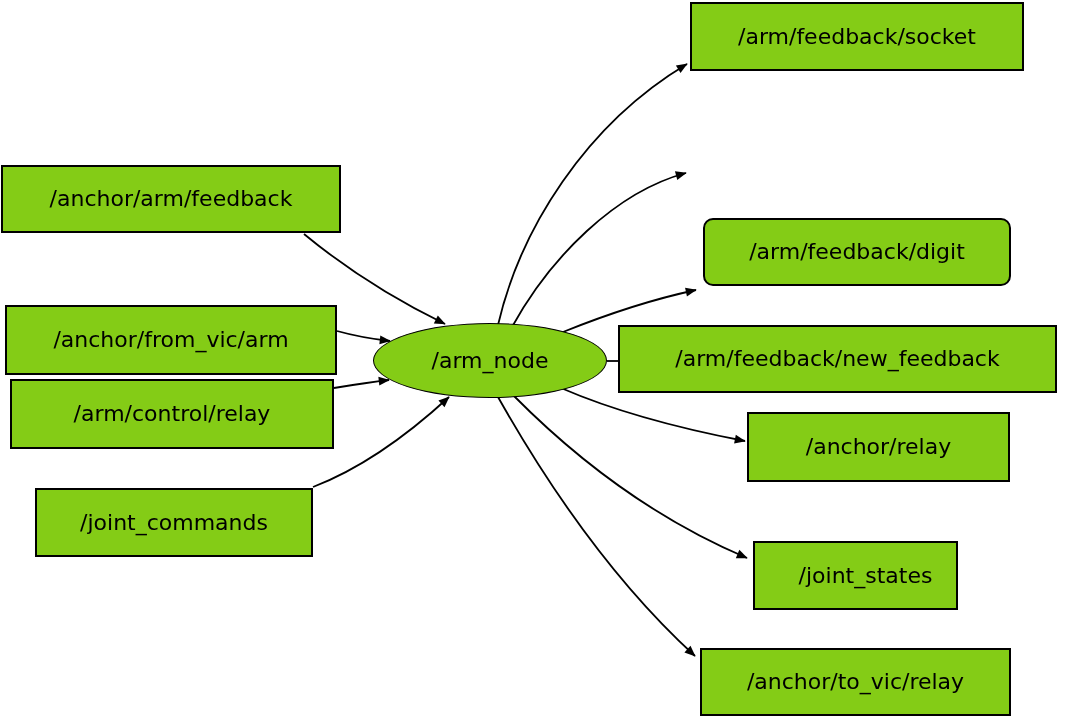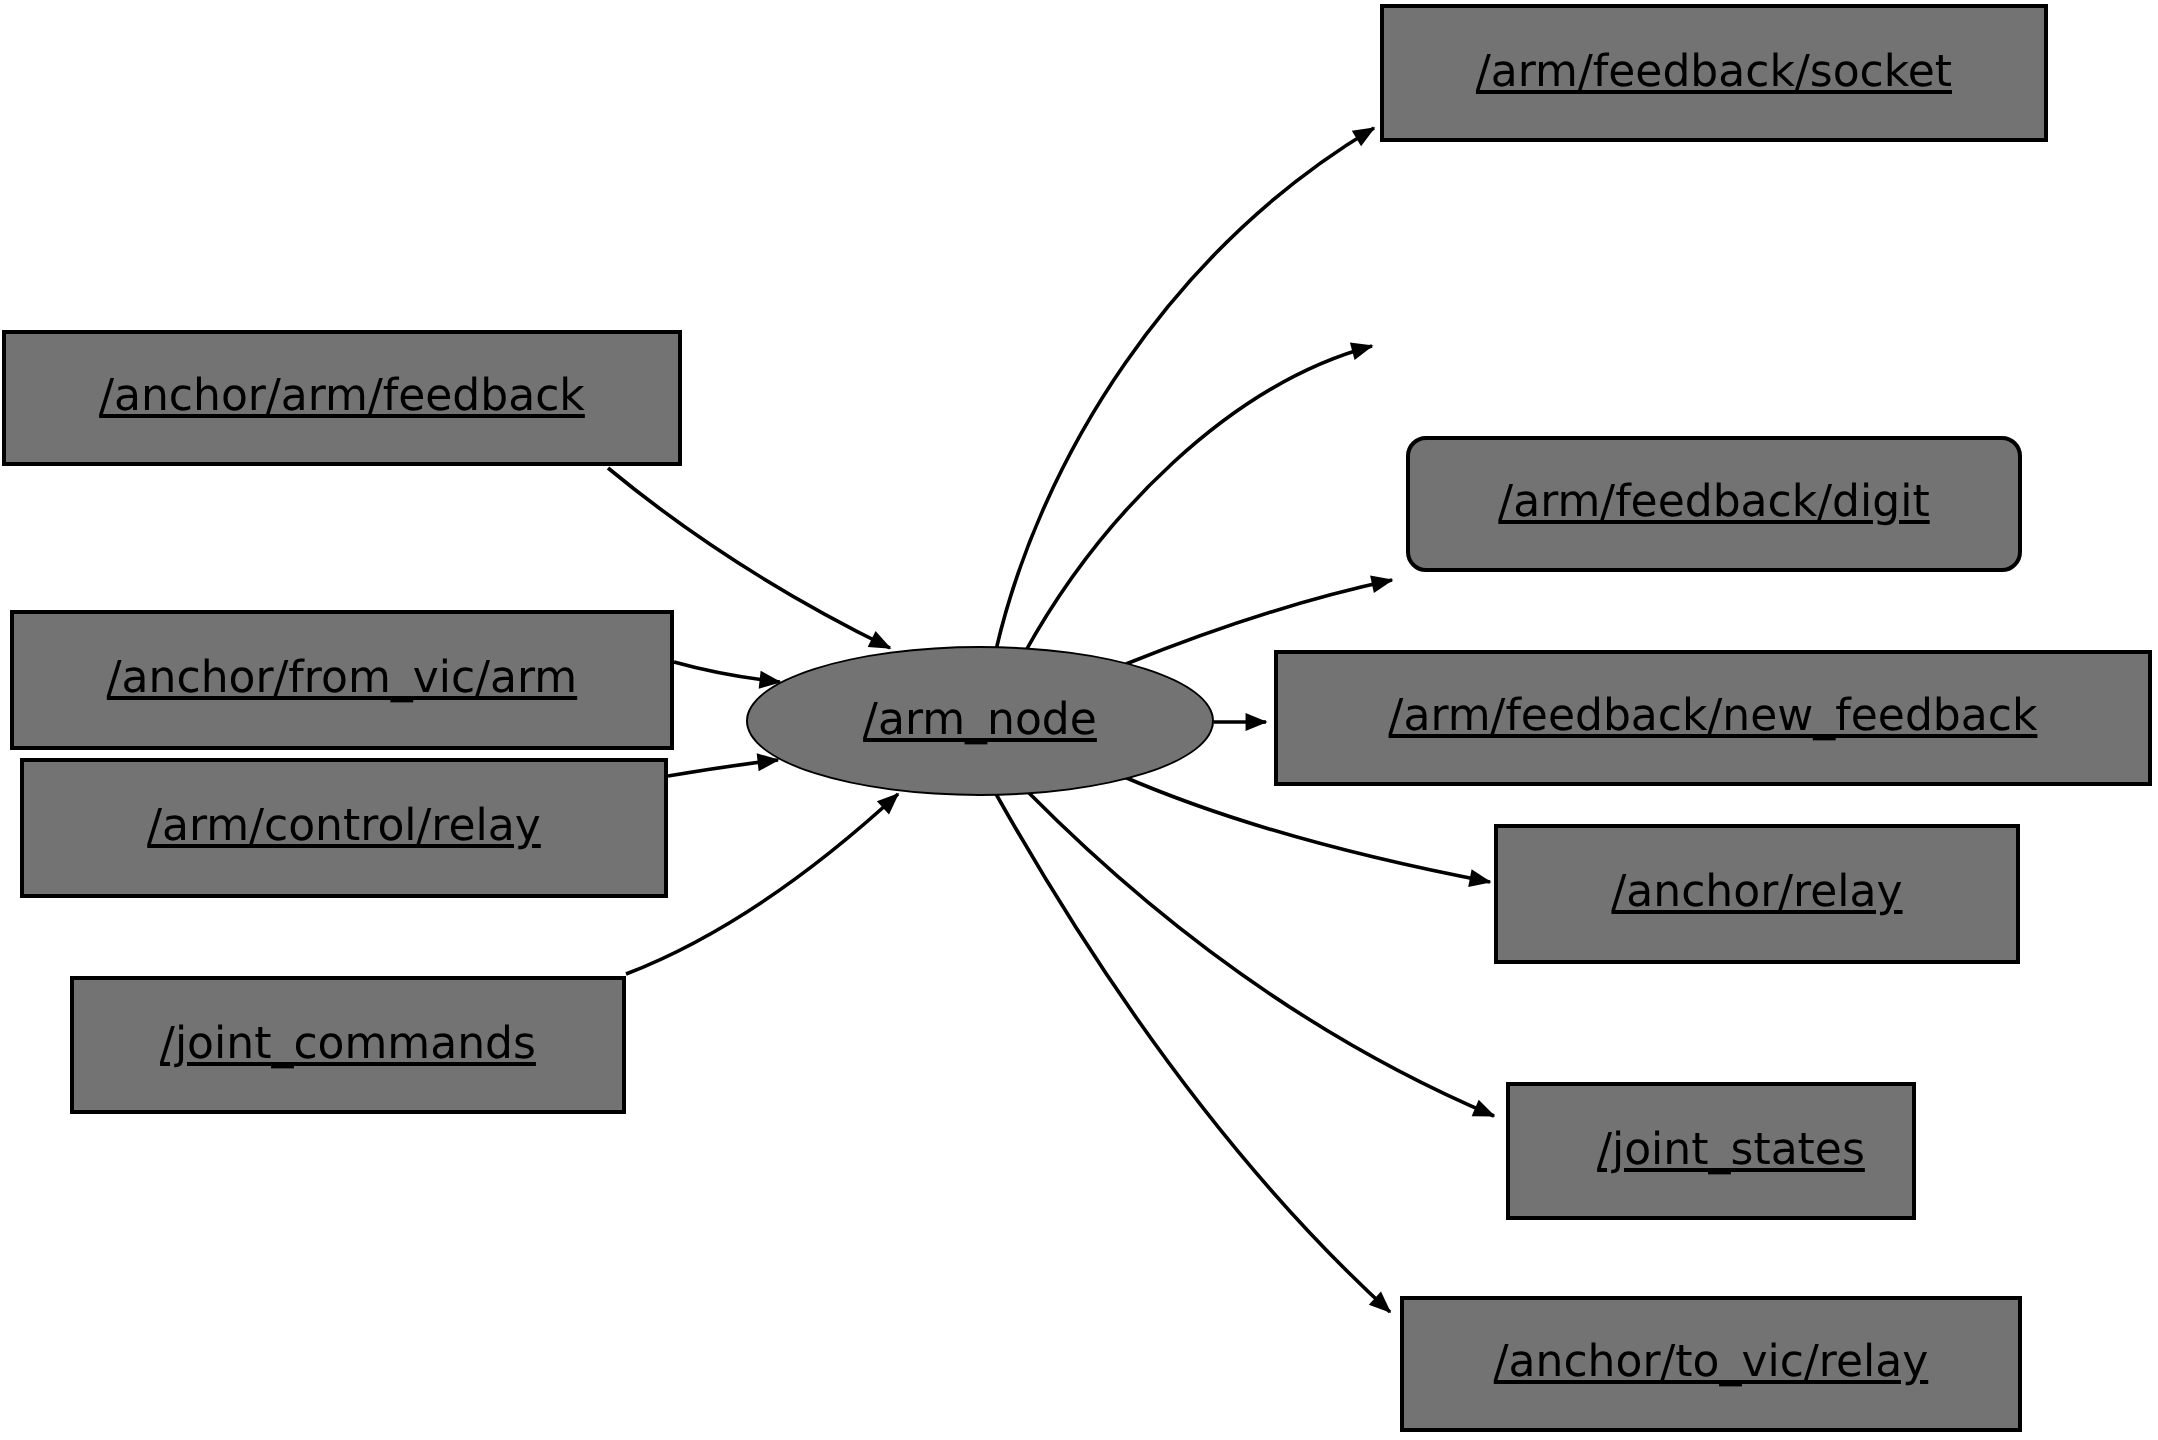--- a/index.html
+++ b/index.html
@@ -21,26 +21,25 @@
     top: 0;
     width: 1079px;
     height: 720px;
   }
   .node {
     position: absolute;
     box-sizing: border-box;
     display: flex;
     align-items: center;
     justify-content: center;
-    background: #737373;
+    background: #84cc16;
     color: #000000;
     font-size: 22px;
     white-space: nowrap;
     line-height: 1;
-    text-decoration: underline;
   }
   .topic-box {
     border: 2.5px solid #000000;
   }
   .node-ellipse {
     border: 1.6px solid #000000;
     border-radius: 50%;
   }
   .edge {
     fill: none;
@@ -90,21 +89,21 @@
   <div class="node node-ellipse" style="left:373px; top:323px; width:234px; height:75px;">
     <span>/arm_node</span>
   </div>
 
   <div class="node topic-box" style="left:690px; top:2px; width:334px; height:69px;">
     <span>/arm/feedback/socket</span>
   </div>
   <div class="node topic-box" style="left:703px; top:218px; width:308px; height:68px;border-radius:10px;">
     <span>/arm/feedback/digit</span>
   </div>
-  <div class="node topic-box" style="left:637px; top:325px; width:439px; height:68px;">
+  <div class="node topic-box" style="left:618px; top:325px; width:439px; height:68px;">
     <span>/arm/feedback/new_feedback</span>
   </div>
   <div class="node topic-box" style="left:747px; top:412px; width:263px; height:70px;">
     <span>/anchor/relay</span>
   </div>
   <div class="node topic-box" style="left:753px; top:541px; width:205px; height:69px;padding-left:20px;">
     <span>/joint_states</span>
   </div>
   <div class="node topic-box" style="left:700px; top:648px; width:311px; height:68px;align-items:center;">
     <span>/anchor/to_vic/relay</span>

